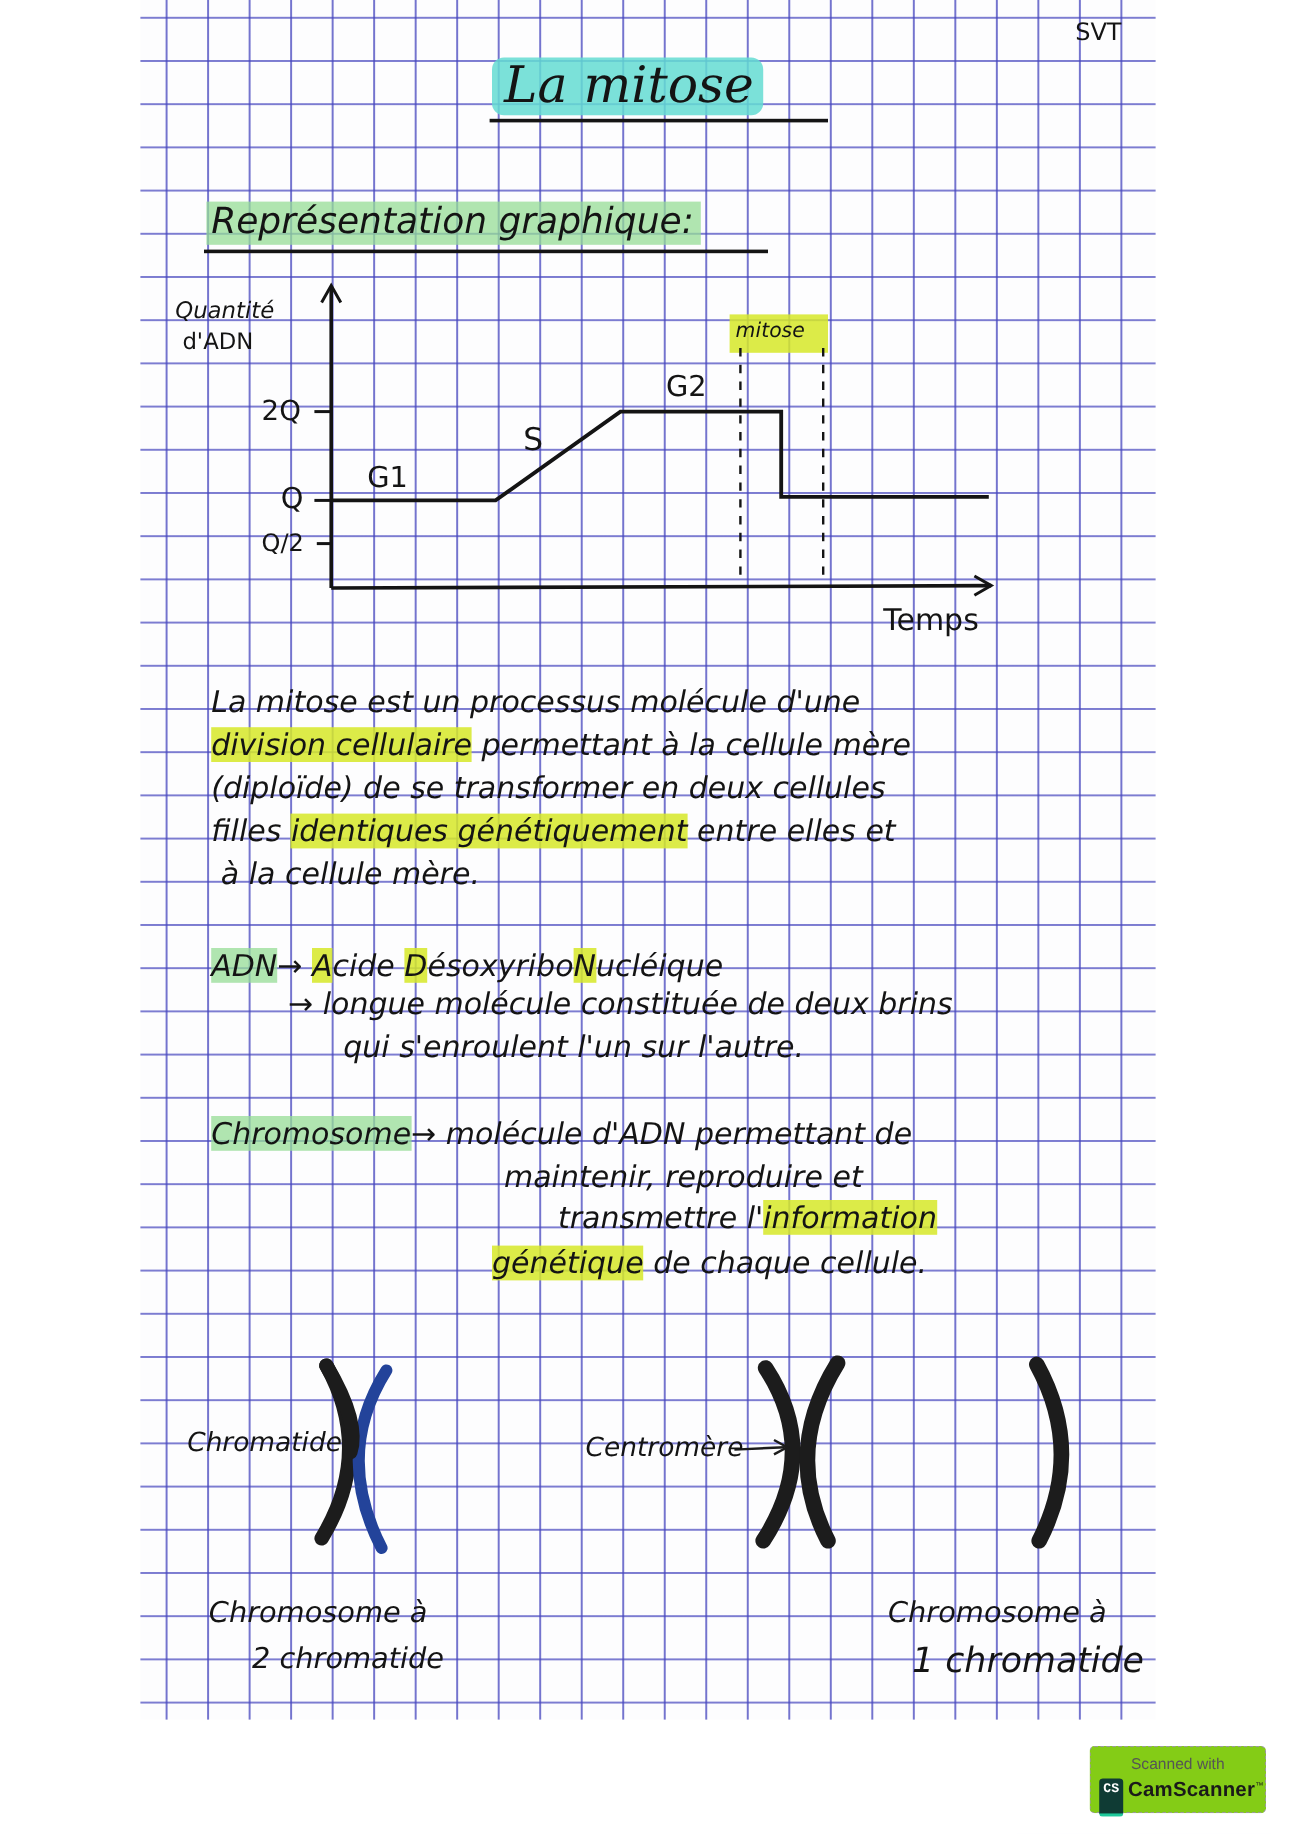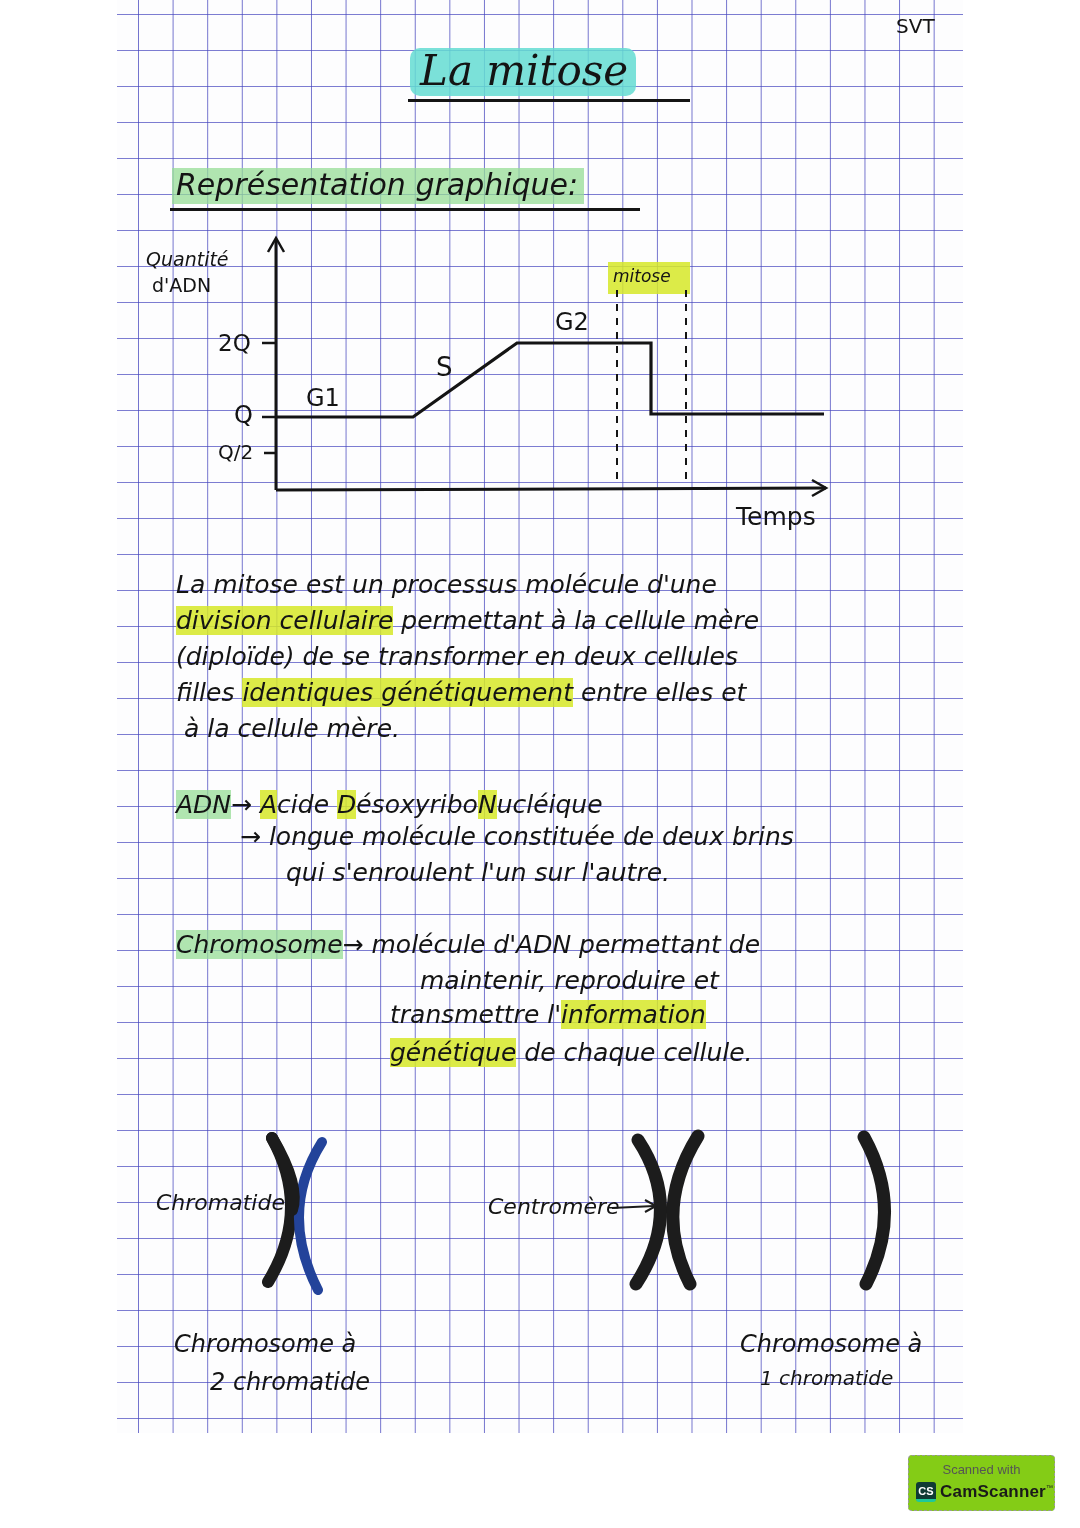--- a/index.html
+++ b/index.html
@@ -37,21 +37,21 @@
   svg.graph { position: absolute; left: 0; top: 0; }
   .line { position: absolute; white-space: nowrap; font-size: 25px; font-style: italic; color:#141414; }
 
   .chrom-label { position:absolute; font-size: 22px; font-style: italic; color:#141414; white-space: nowrap; }
 
   .camscanner {
     position: absolute; left: 908px; top: 1455px; width: 145px; height: 54px;
     border: 1.5px dashed #9a9a9a; border-radius: 4px; background: #84cc16;
   }
   .cs-top { position:absolute; top: 6px; left: 0; width: 100%; text-align:center; font-size: 13px; color:#555; font-family: "Liberation Sans", sans-serif; }
-  .cs-logo { position:absolute; left: 7px; top: 26px; width: 20px; height: 20px; background: #0f3b34; border-radius: 3px; color:#fff; font-size: 11px; font-weight: bold; text-align:center; line-height: 19px; font-family: Liberation Sans, sans-serif; border-bottom: 3px solid #1ec99a; box-sizing: border-box; }
+  .cs-logo { position:absolute; left: 7px; top: 26px; width: 20px; height: 32px; background: #0f3b34; border-radius: 3px; color:#fff; font-size: 11px; font-weight: bold; text-align:center; line-height: 19px; font-family: Liberation Mono, monospace; border-bottom: 3px solid #1ec99a; box-sizing: border-box; }
   .cs-brand { position:absolute; left: 31px; top: 26px; font-size: 17px; color:#1a1a1a; font-family: "Liberation Sans", sans-serif; font-weight: bold; letter-spacing: 0.2px; }
 </style>
 </head>
 <body>
 
 <div class="page"></div>
 
 <div class="hw subject">SVT</div>
 <div class="hw title hl-cyan">La mitose</div>
 <div class="title-underline"></div>
@@ -97,22 +97,22 @@
 
 <div class="line" style="left:176px; top:790px;">
   <span class="hl-green">ADN</span><span>→</span>
   <span class="hl-yellow">A</span><span>cide </span><span class="hl-yellow">D</span><span>ésoxyribo</span><span class="hl-yellow">N</span><span>ucléique</span>
 </div>
 <div class="line" style="left:240px; top:822px;"><span>→</span> <span>longue molécule constituée de deux brins</span></div>
 <div class="line" style="left:286px; top:858px;">qui s'enroulent l'un sur l'autre.</div>
 
 <div class="line" style="left:176px; top:930px;"><span class="hl-green">Chromosome</span><span>→</span> <span>molécule d'ADN permettant de</span></div>
 <div class="line" style="left:420px; top:966px;">maintenir, reproduire et</div>
-<div class="line" style="left:390px; top:1000px;"><span>transmettre l'</span><span class="hl-yellow">information</span></div>
-<div class="line" style="left:390px; top:1038px;"><span class="hl-yellow">génétique</span><span> de chaque cellule.</span></div>
+<div class="line" style="left:417px; top:1000px;padding-left:48px;"><span>transmettre l'</span><span class="hl-yellow">information</span></div>
+<div class="line" style="left:410px; top:1038px;"><span class="hl-yellow">génétique</span><span> de chaque cellule.</span></div>
 
 <svg class="graph" width="1080" height="1528" style="top:0;">
 
   <path d="M272 1138 Q 312 1210 268 1282" fill="none" stroke="#1c1c1c" stroke-width="12" stroke-linecap="round"></path>
   <path d="M322 1142 Q 278 1212 318 1290" fill="none" stroke="#23439a" stroke-width="10" stroke-linecap="round"></path>
   <path d="M272 1138 Q 300 1185 292 1210" fill="none" stroke="#1c1c1c" stroke-width="12" stroke-linecap="round"></path>
 
   <path d="M638 1140 Q 684 1210 636 1284" fill="none" stroke="#1c1c1c" stroke-width="13" stroke-linecap="round"></path>
   <path d="M698 1136 Q 652 1210 690 1284" fill="none" stroke="#1c1c1c" stroke-width="13" stroke-linecap="round"></path>
 
@@ -120,19 +120,19 @@
   <polyline points="645,1200 656,1206 645,1212" fill="none" stroke="#1c1c1c" stroke-width="2"></polyline>
 
   <path d="M864 1137 Q 904 1210 866 1284" fill="none" stroke="#1c1c1c" stroke-width="13" stroke-linecap="round"></path>
 </svg>
 
 <div class="chrom-label" style="left:156px; top:1190px;">Chromatide</div>
 <div class="chrom-label" style="left:488px; top:1194px;">Centromère</div>
 <div class="chrom-label" style="left:174px; top:1330px; font-size:24px;">Chromosome à</div>
 <div class="chrom-label" style="left:210px; top:1368px; font-size:24px;">2 chromatide</div>
 <div class="chrom-label" style="left:740px; top:1330px; font-size:24px;">Chromosome à</div>
-<div class="chrom-label" style="left:760px; top:1366px; font-size:20px;">1 chromatide</div>
+<div class="chrom-label" style="left:760px; top:1366px; font-size:29px;">1 chromatide</div>
 
 <div class="camscanner">
   <div class="cs-top">Scanned with</div>
   <div class="cs-logo">CS</div>
   <div class="cs-brand"><span>CamScanner</span><sup style="font-size:7px; font-weight:normal;">™</sup></div>
 </div>
 
 </body></html>

